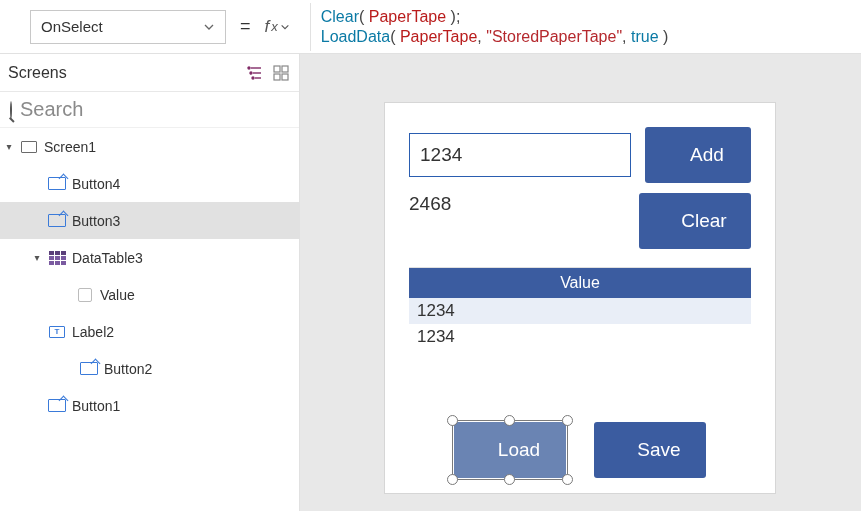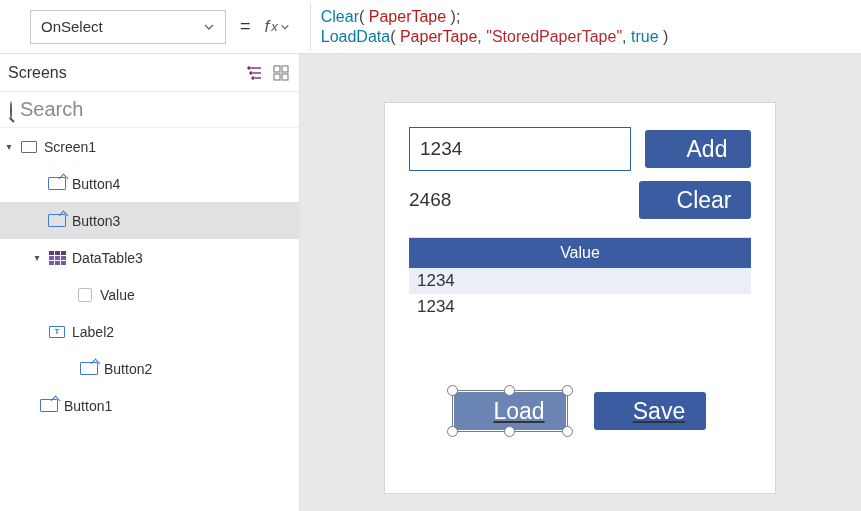--- a/index.html
+++ b/index.html
@@ -50,32 +50,32 @@
   .ico-search::after { content: ""; position: absolute; width: 6px; height: 1.5px; background: #555; bottom: -3px; right: -4px; transform: rotate(45deg); }
 
   
   .canvas-area { flex: 1; background: #e8e8e8; position: relative; }
   .device { position: absolute; left: 385px; top: 117px; transform: translate(0,0); width: 392px; height: 392px; background: #fff; border: 1px solid #d6d6d6; padding: 24px; }
   
   .device { left: 84px; top: 48px; }
 
   .row { display: flex; align-items: center; gap: 14px; }
   .text-input { width: 222px; height: 44px; border: 1px solid #2a5db0; font-size: 19px; padding: 0 10px; color: #333; background: #fff; }
-  .app-btn { height: 38px; background: #3b5ca0; color: #fff; border: none; font-size: 23px; font-weight: 500; border-radius: 3px; display: flex; align-items: center; justify-content: center; padding-left: 18px; }
+  .app-btn { height: 56px; background: #3b5ca0; color: #fff; border: none; font-size: 19px; font-weight: 500; border-radius: 3px; display: flex; align-items: center; justify-content: center; padding-left: 18px; }
   .btn-add, .btn-clear, .btn-save, .btn-load { width: 112px; }
   .label-sum { font-size: 19px; color: #333; margin-top: 14px; }
-  .row2 { display: flex; align-items: center; justify-content: space-between; margin-top: 10px; }
+  .row2 { display: flex; justify-content: space-between; margin-top: 10px; }
   .row2 .label-sum { margin-top: 0; }
 
   .datatable { margin-top: 18px; border-top: 1px solid #e0e0e0; }
   .dt-header { background: #3b5ca0; color: #fff; height: 30px; display: flex; align-items: center; justify-content: center; font-size: 16px; }
   .dt-row { height: 26px; display: flex; align-items: center; padding: 0 8px; font-size: 17px; color: #333; }
   .dt-row.sel { background: #e9eef7; }
 
-  .bottom-row { display: flex; justify-content: center; gap: 28px; margin-top: 72px; position: relative; text-decoration: underline; }
+  .bottom-row { display: flex; justify-content: center; gap: 28px; margin-top: 72px; position: relative; }
 
   
   .sel-wrap { position: relative; }
   .sel-outline { position: absolute; inset: -2px; border: 1px solid #7a7a7a; pointer-events: none; }
   .handle { position: absolute; width: 11px; height: 11px; background: #fff; border: 1px solid #7a7a7a; border-radius: 50%; }
   .h-nw { left: -7px; top: -7px; } .h-n { left: 50%; top: -7px; margin-left: -6px; } .h-ne { right: -7px; top: -7px; }
   .h-sw { left: -7px; bottom: -7px; } .h-s { left: 50%; bottom: -7px; margin-left: -6px; } .h-se { right: -7px; bottom: -7px; }
   .btn-load { background: #6a84b3; }
 
   .hdr-ico { display:inline-flex; }
@@ -193,21 +193,21 @@
           </span>
           <span>Label2</span>
         </div>
         <div class="tree-item" style="padding-left: 32px; margin-left: 32px;">
           <span class="caret"></span>
           <span class="icon-box">
             <span class="ico-btn"></span>
           </span>
           <span>Button2</span>
         </div>
-        <div class="tree-item" style="padding-left: 24px;">
+        <div class="tree-item" style="padding-left: 32px;">
           <span class="caret"></span>
           <span class="icon-box">
             <span class="ico-btn"></span>
           </span>
           <span>Button1</span>
         </div>
       </div>
   </div>
 
   <div class="canvas-area">

